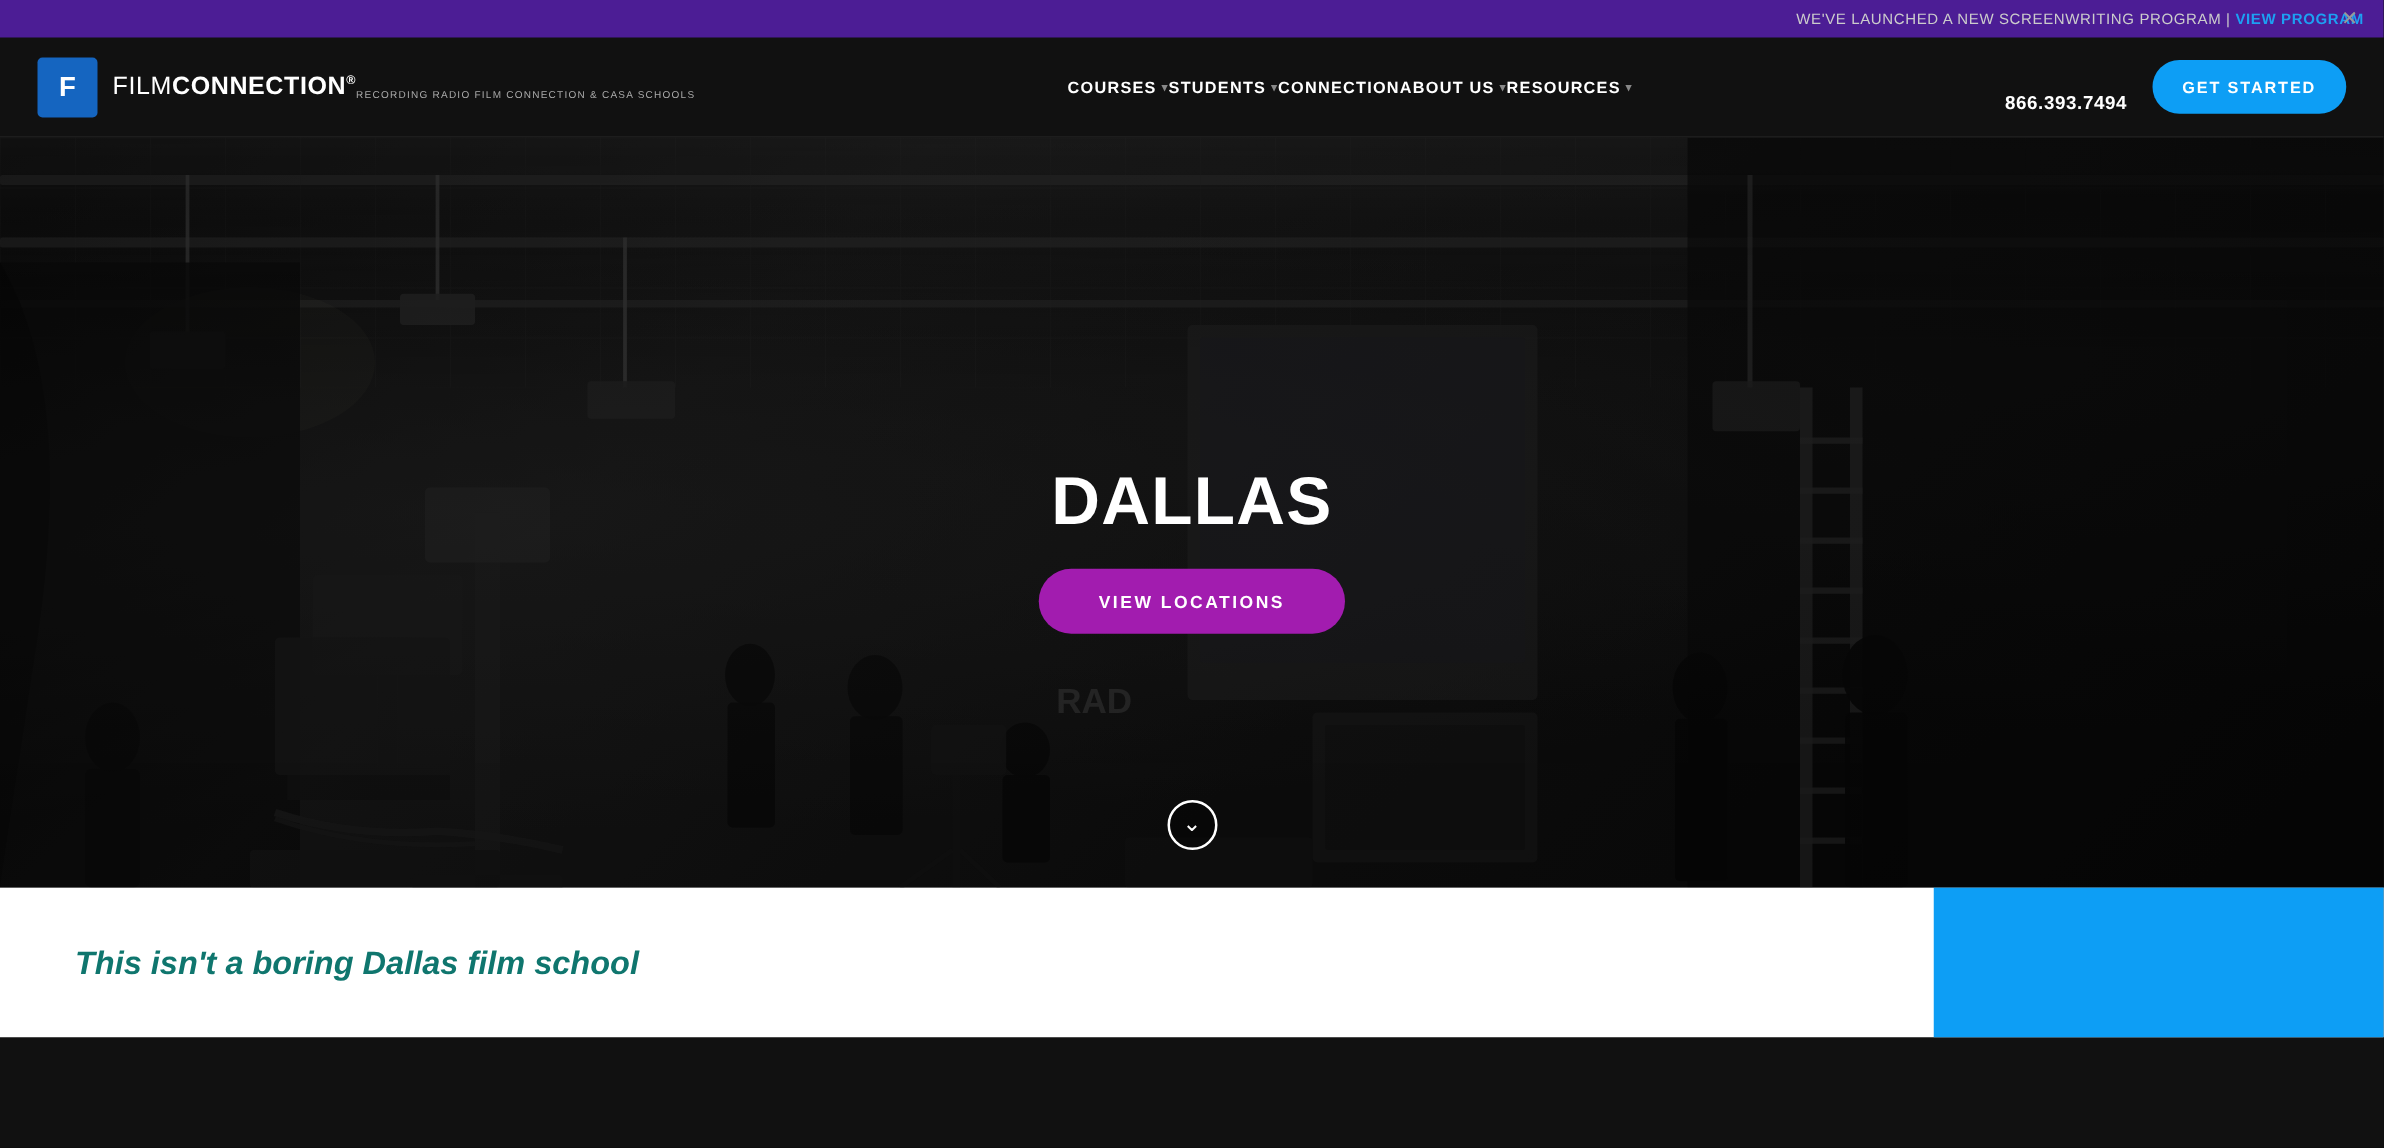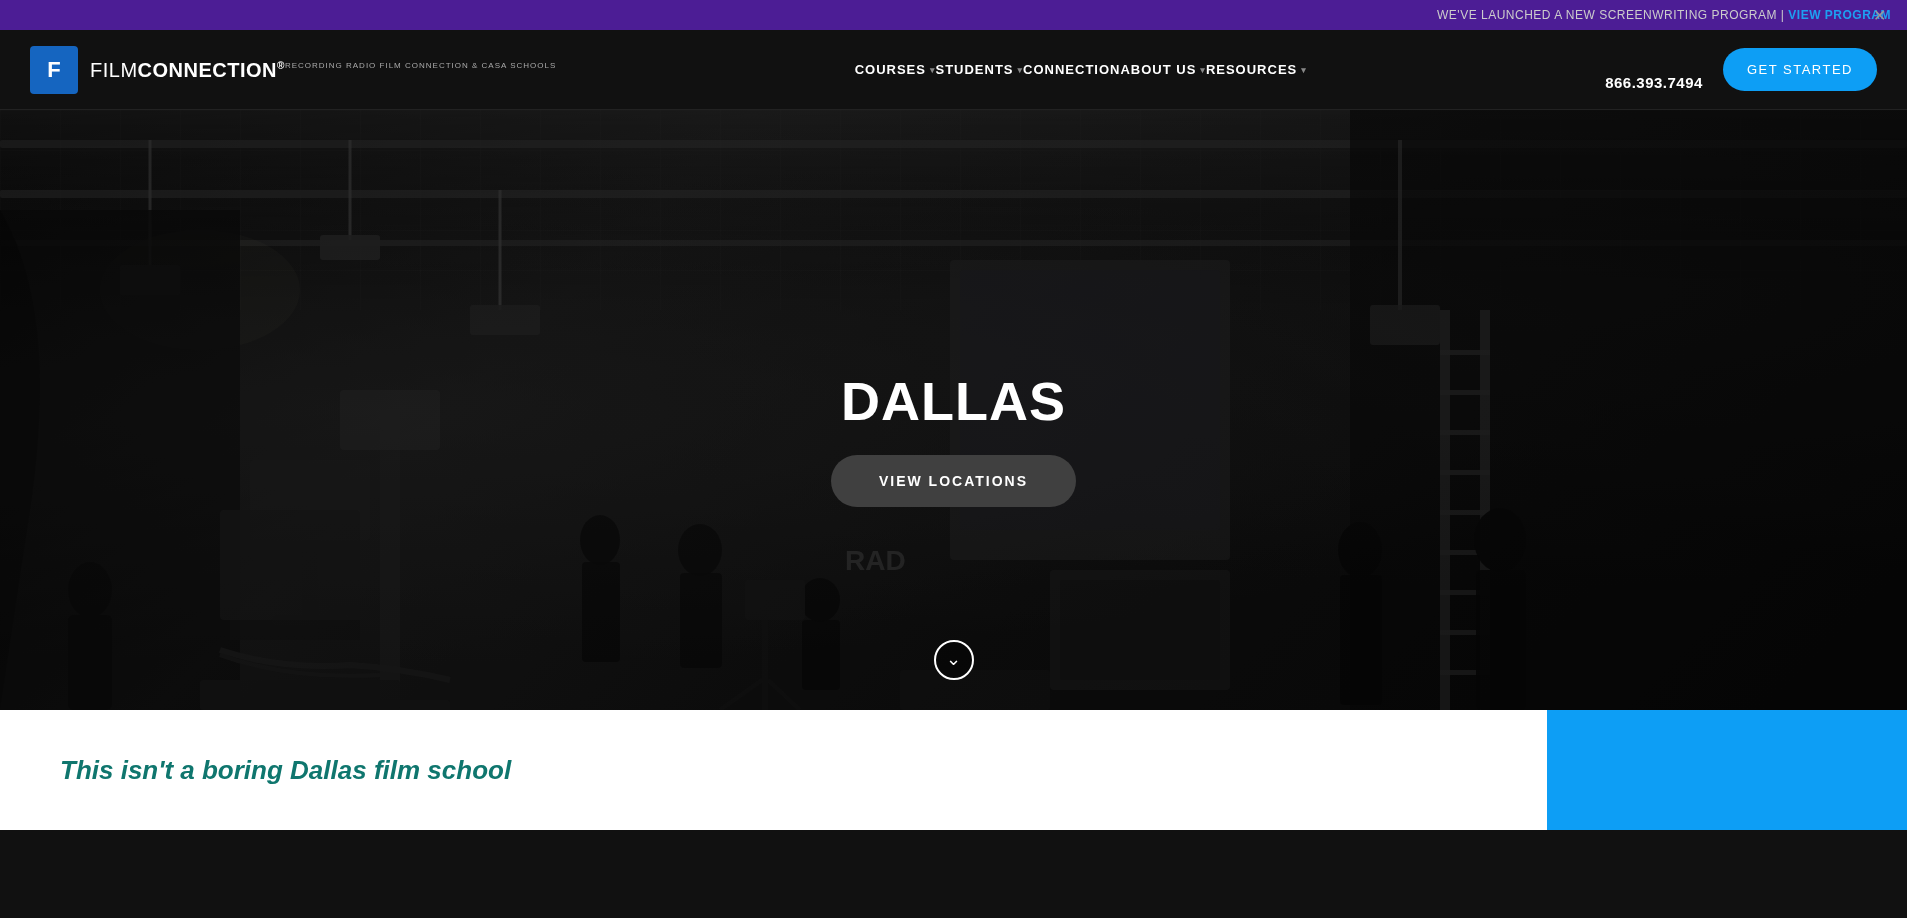--- a/index.html
+++ b/index.html
@@ -70,21 +70,21 @@
       color: white;
       letter-spacing: 0.5px;
     }
     .logo-name span.film { font-weight: 400; }
     .logo-name span.connection { font-weight: 900; }
     .logo-name sup { font-size: 10px; }
     .logo-subtitle {
       font-size: 8px;
       color: #aaa;
       letter-spacing: 1px;
-      margin-top: 2px;
+      margin-top: 13px;
     }
 
     
     .nav {
       display: flex;
       align-items: center;
     }
     .nav-item {
       color: #fff;
       text-decoration: none;
@@ -113,21 +113,21 @@
       font-size: 15px;
       font-weight: bold;
       letter-spacing: 0.5px;
     }
     .get-started-btn {
       background: #0d9ef5;
       color: white;
       border: none;
       padding: 14px 24px;
       font-size: 13px;
-      font-weight: 400;
+      font-weight: 700;
       letter-spacing: 1.5px;
       border-radius: 30px;
       cursor: pointer;
       white-space: nowrap;
     }
 
     
     .hero {
       position: relative;
       width: 100%;
@@ -167,21 +167,21 @@
       letter-spacing: 1px;
     }
     .hero-description {
       font-size: 15px;
       color: #ddd;
       line-height: 1.6;
       margin-bottom: 36px;
       max-width: 600px;
     }
     .view-locations-btn {
-      background: #404040;
+      background: #a21caf;
       color: white;
       border: none;
       padding: 18px 48px;
       font-size: 14px;
       font-weight: 900;
       letter-spacing: 2px;
       border-radius: 40px;
       cursor: pointer;
       text-transform: uppercase;
     }

